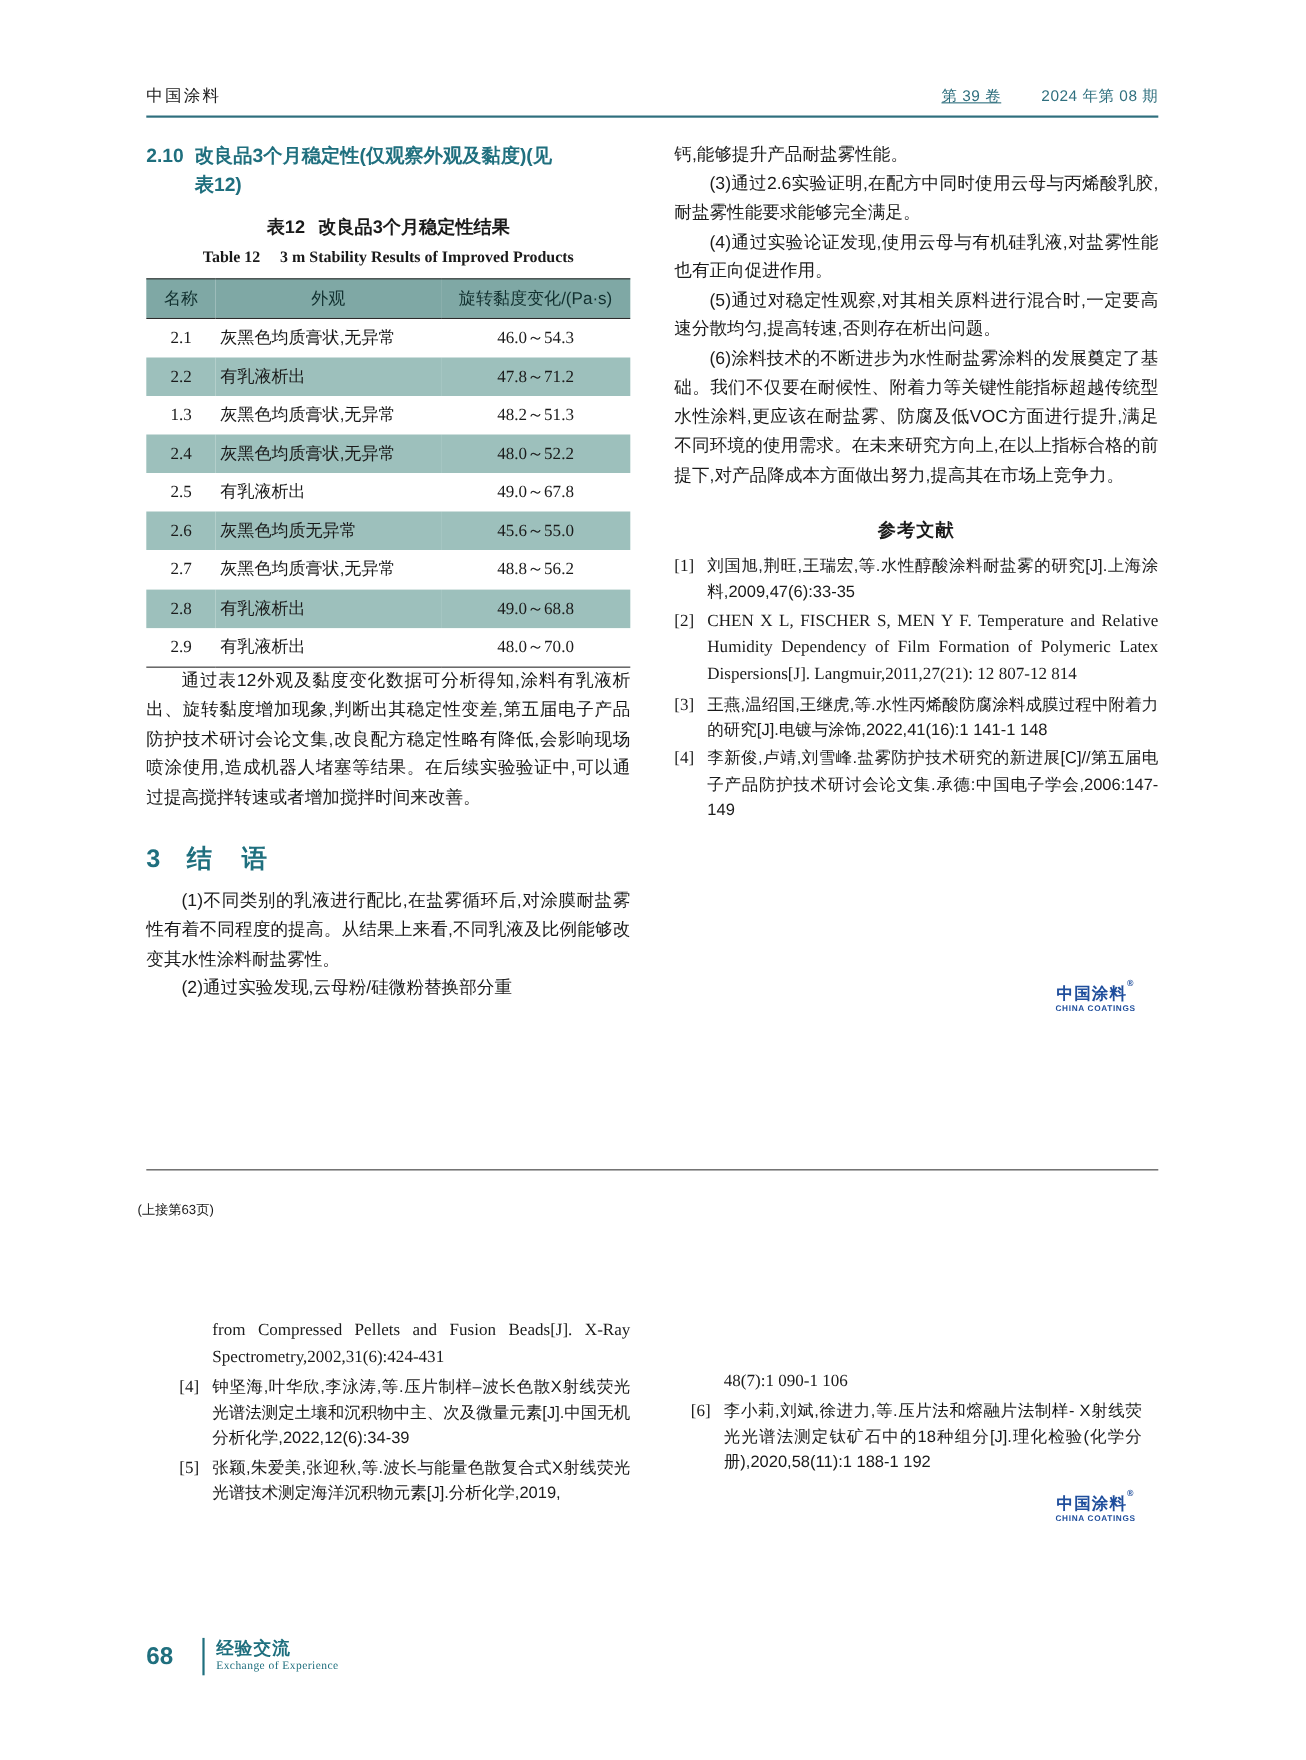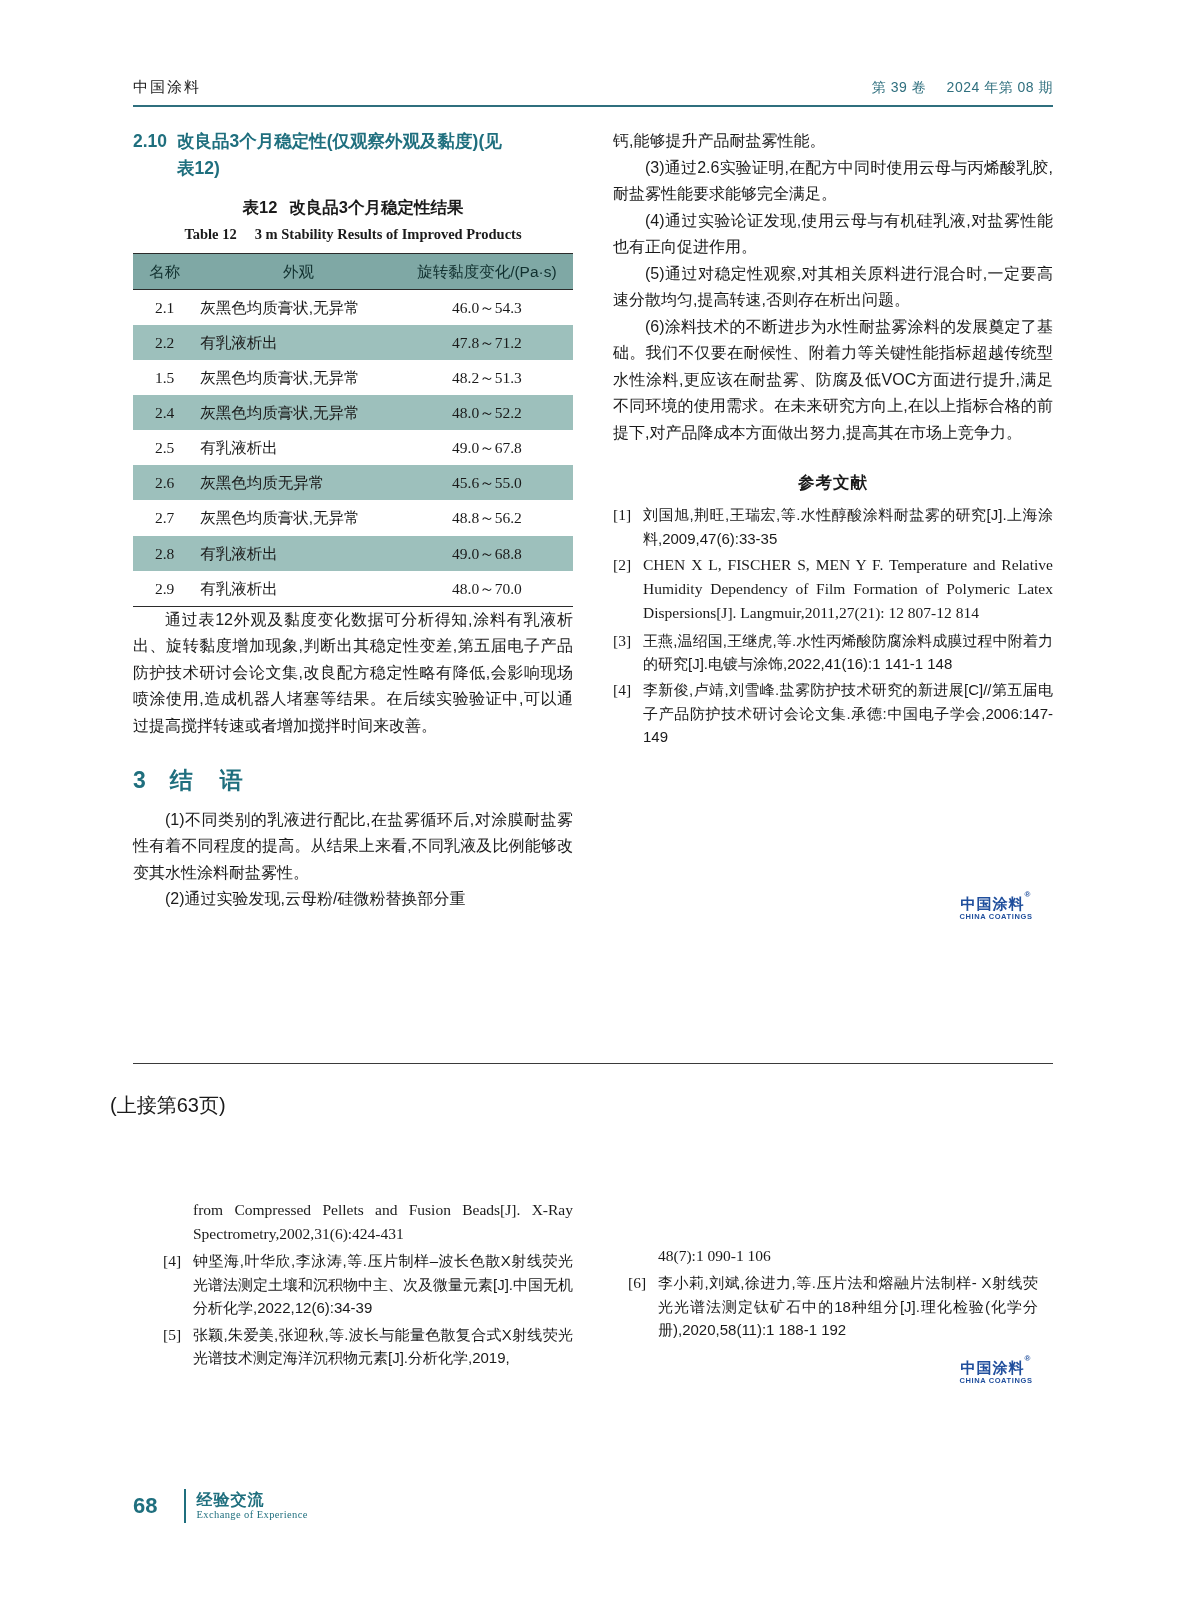--- a/index.html
+++ b/index.html
@@ -37,21 +37,21 @@
     letter-spacing: 2px;
     color: #222;
     font-size: 15px;
   }
   .page-header .right {
     font-family: "Liberation Sans", sans-serif;
     color: #2f6f7e;
     font-size: 14px;
     letter-spacing: 0.5px;
   }
-  .page-header .right .vol { margin-right: 16px; }
+  .page-header .right .vol { margin-right: 32px; text-decoration: underline; }
   .header-rule {
     position: absolute;
     left: 133px;
     top: 105px;
     width: 920px;
     height: 1.5px;
     background: #2f6f7e;
   }
 
   
@@ -206,24 +206,24 @@
   .mid-rule {
     position: absolute;
     left: 133px;
     top: 1063px;
     width: 920px;
     height: 1px;
     background: #3a3a3a;
   }
   .continued {
     position: absolute;
-    left: 110px;
+    left: 125px;
     top: 1092px;
     font-family: "Liberation Sans", sans-serif;
-    font-size: 20px;
+    font-size: 12px;
   }
   .col2 {
     position: absolute;
     width: 410px;
     font-size: 15.5px;
     line-height: 1.56;
   }
   .col2-left { left: 163px; top: 1198px; }
   .col2-right { left: 628px; top: 1244px; }
 
@@ -305,21 +305,21 @@
           <td class="c1">2.1</td>
           <td class="c2">灰黑色均质膏状,无异常</td>
           <td class="c3">46.0～54.3</td>
         </tr>
         <tr class="alt">
           <td class="c1">2.2</td>
           <td class="c2">有乳液析出</td>
           <td class="c3">47.8～71.2</td>
         </tr>
         <tr>
-          <td class="c1">1.5</td>
+          <td class="c1">1.3</td>
           <td class="c2">灰黑色均质膏状,无异常</td>
           <td class="c3">48.2～51.3</td>
         </tr>
         <tr class="alt">
           <td class="c1">2.4</td>
           <td class="c2">灰黑色均质膏状,无异常</td>
           <td class="c3">48.0～52.2</td>
         </tr>
         <tr>
           <td class="c1">2.5</td>

